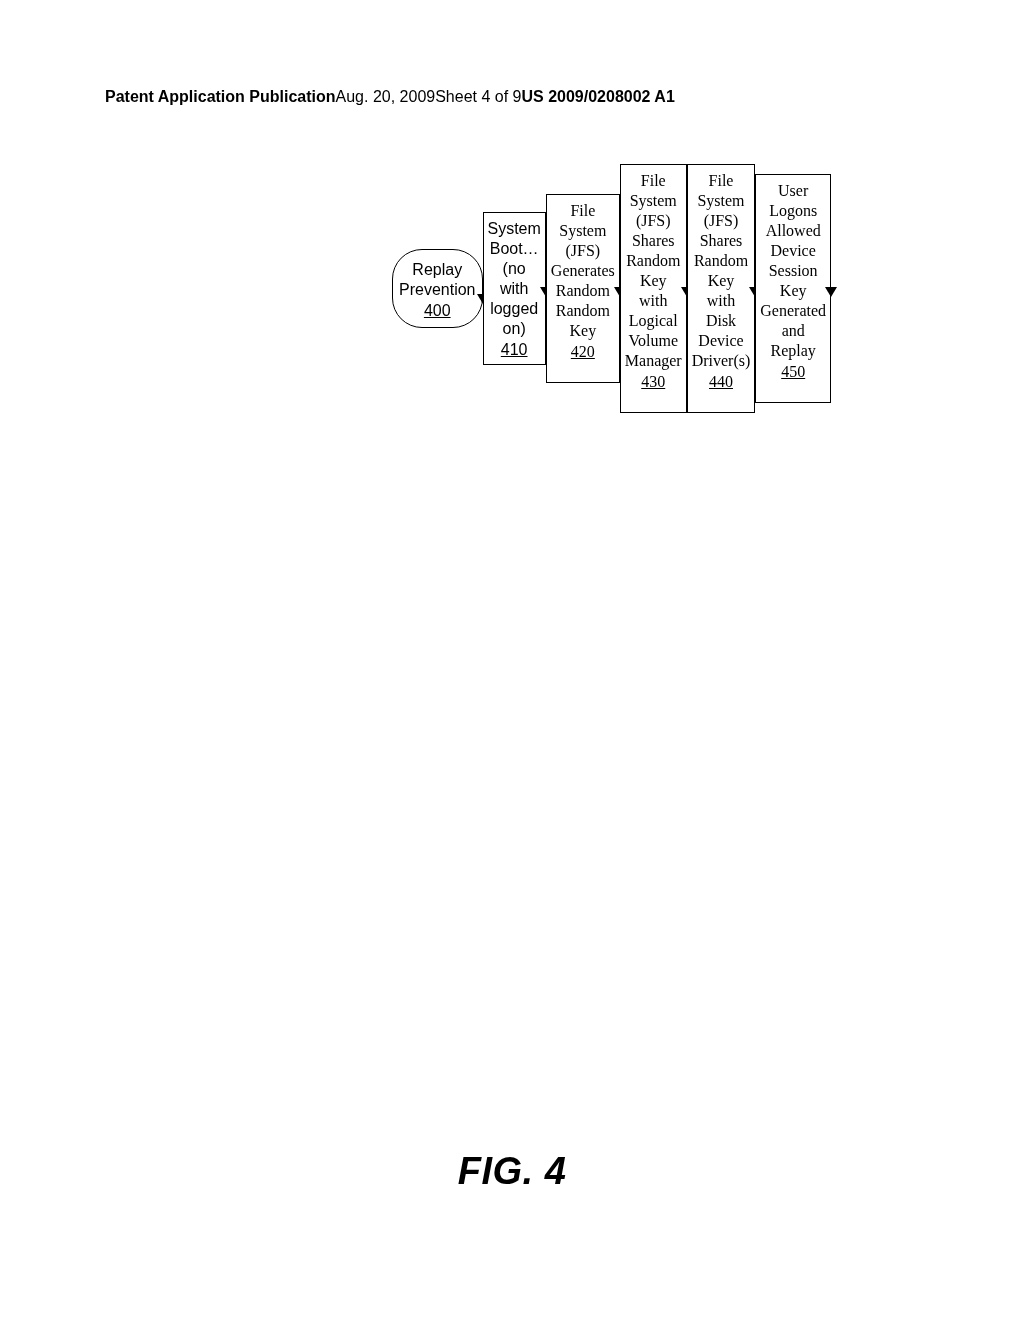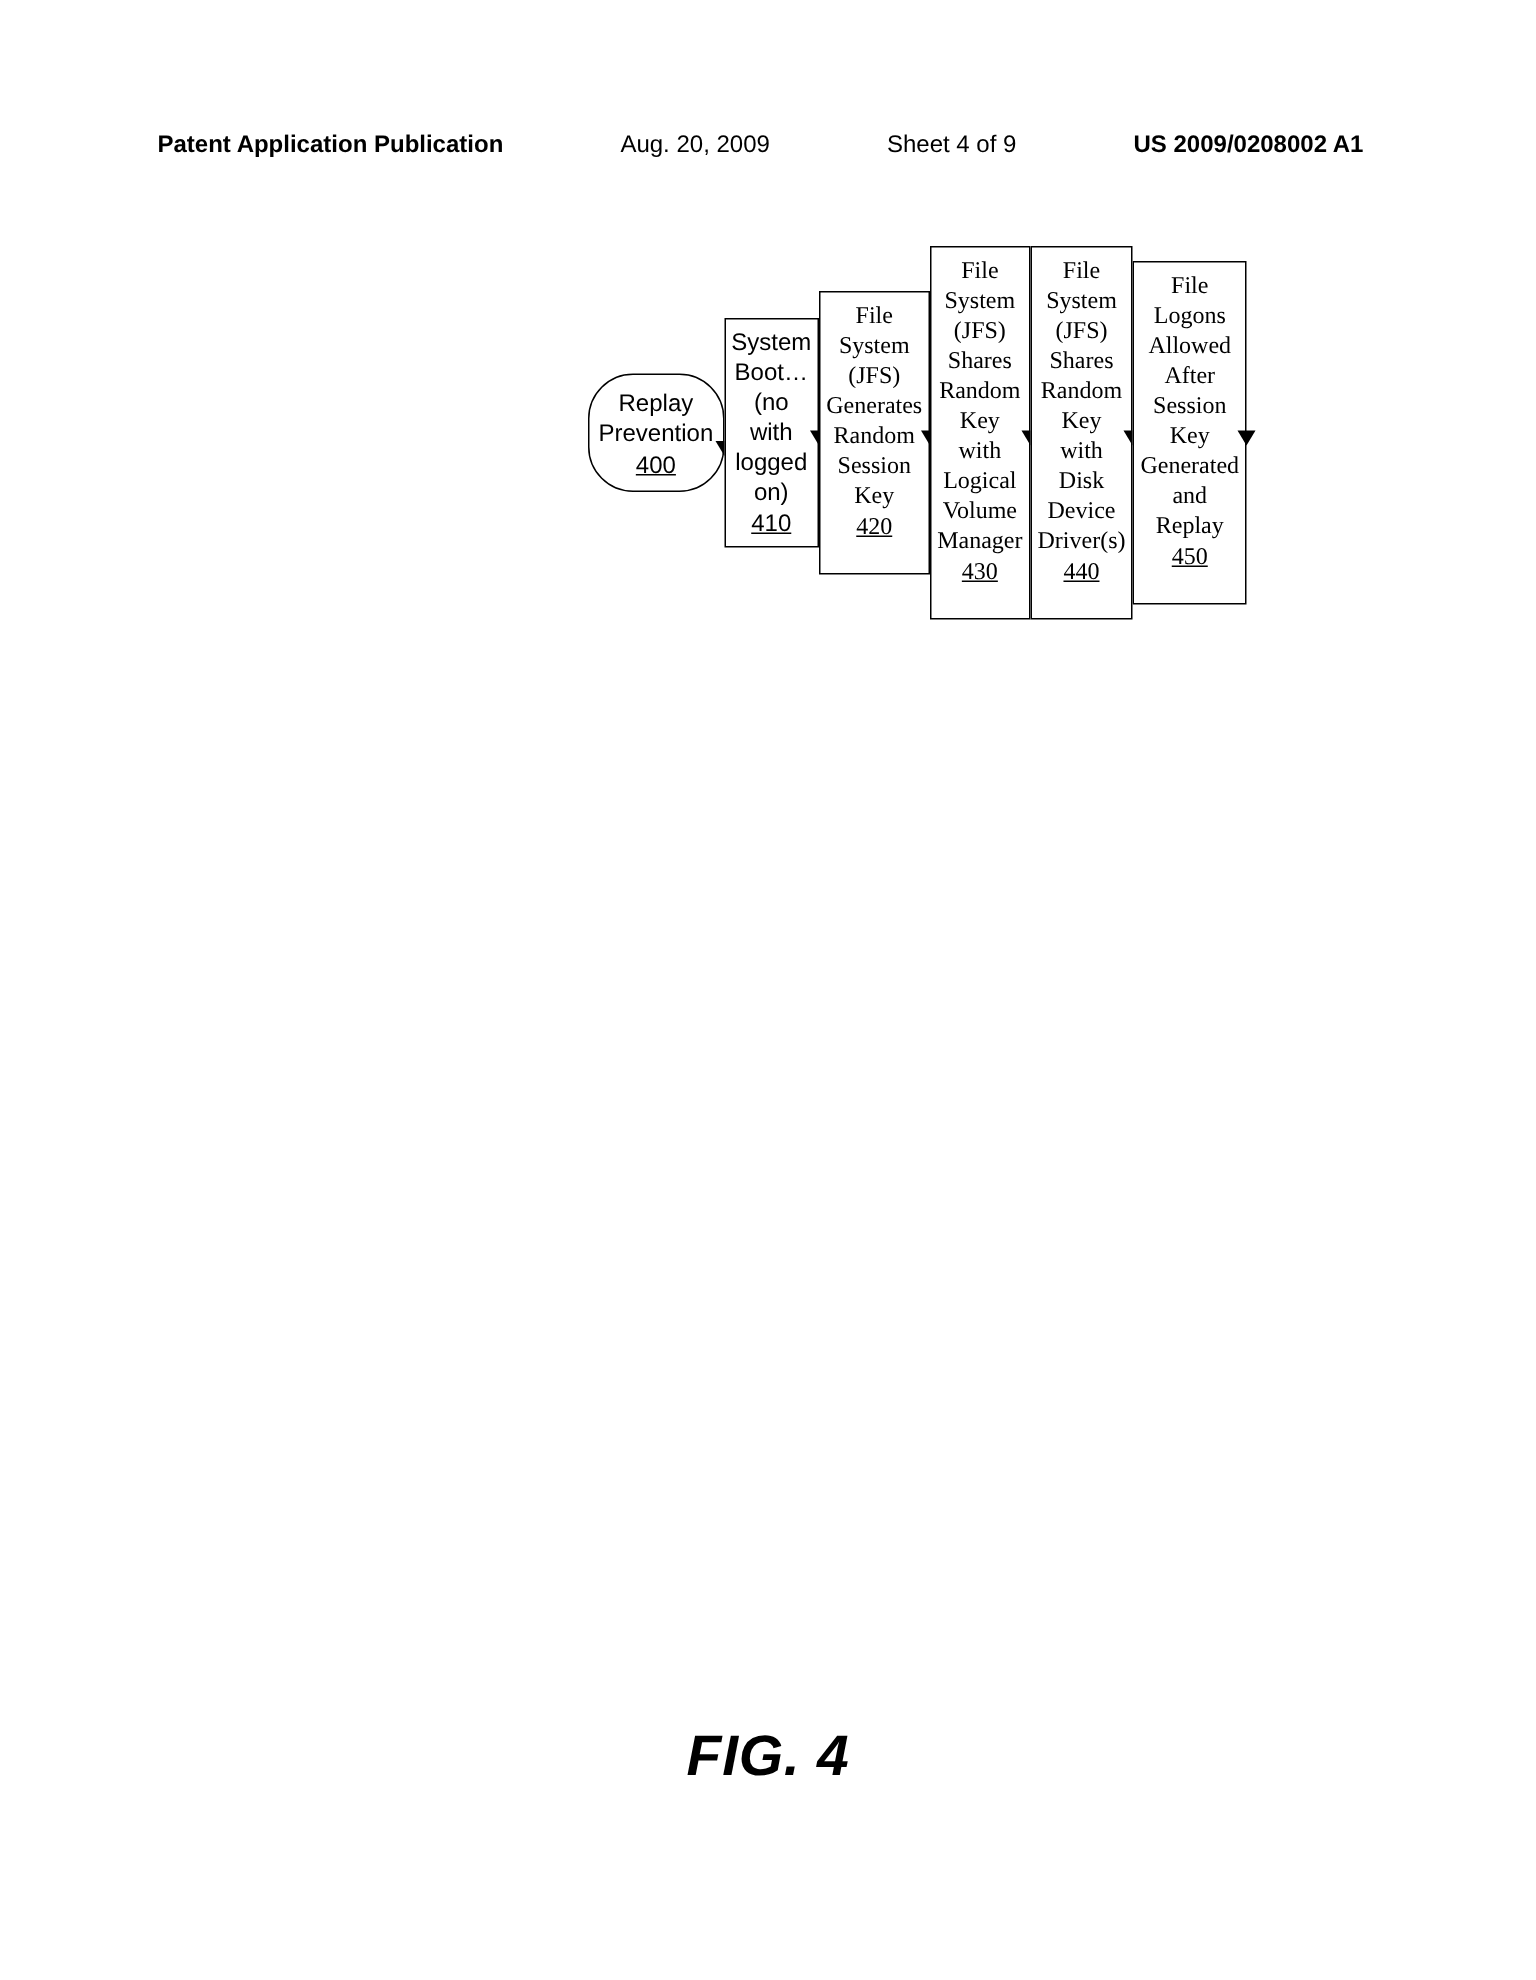--- a/index.html
+++ b/index.html
@@ -2,21 +2,21 @@
 <html><head>
 <meta charset="utf-8">
 <style>
   * { box-sizing: border-box; margin: 0; padding: 0; }
   html, body { width: 1024px; height: 1320px; background: #fff; font-family: Arial, Helvetica, sans-serif; color: #000; }
   .page { position: relative; width: 1024px; height: 1320px; }
 
   .header {
     position: absolute;
     top: 88px; left: 0; right: 0;
-    display: flex; justify-content: space-between;
+    display: flex; justify-content: flex-start;
     padding: 0 115px 0 105px;
     font-size: 16px;
   }
   .header .pub { font-weight: bold; }
 
   .flow {
     position: absolute;
     left: 50%; transform: translateX(-50%);
     top: 138px;
     width: 240px;
@@ -87,21 +87,21 @@
     <div class="node">
       <div>System Boot…</div>
       <div>(no with logged on)</div>
       <div class="refnum">410</div>
     </div>
     <div class="arrow a2"></div>
 
     <div class="node tall">
       <div>File System (JFS)</div>
       <div>Generates Random</div>
-      <div>Session Key</div>
+      <div>Random Key</div>
       <div class="refnum">420</div>
     </div>
     <div class="arrow a2"></div>
 
     <div class="node tall">
       <div>File System (JFS)</div>
       <div>Shares Random Key with</div>
       <div>Logical Volume Manager</div>
       <div class="refnum">430</div>
     </div>
@@ -109,21 +109,21 @@
 
     <div class="node tall">
       <div>File System (JFS)</div>
       <div>Shares Random Key with</div>
       <div>Disk Device Driver(s)</div>
       <div class="refnum">440</div>
     </div>
     <div class="arrow a2"></div>
 
     <div class="node tall">
-      <div>File Logons Allowed After</div>
+      <div>User Logons Allowed Device</div>
       <div>Session Key Generated</div>
       <div>and Replay</div>
       <div class="refnum">450</div>
     </div>
     <div class="arrow a2"></div>
 
 
   </div>
 
   <div class="figlabel">FIG. 4</div>

